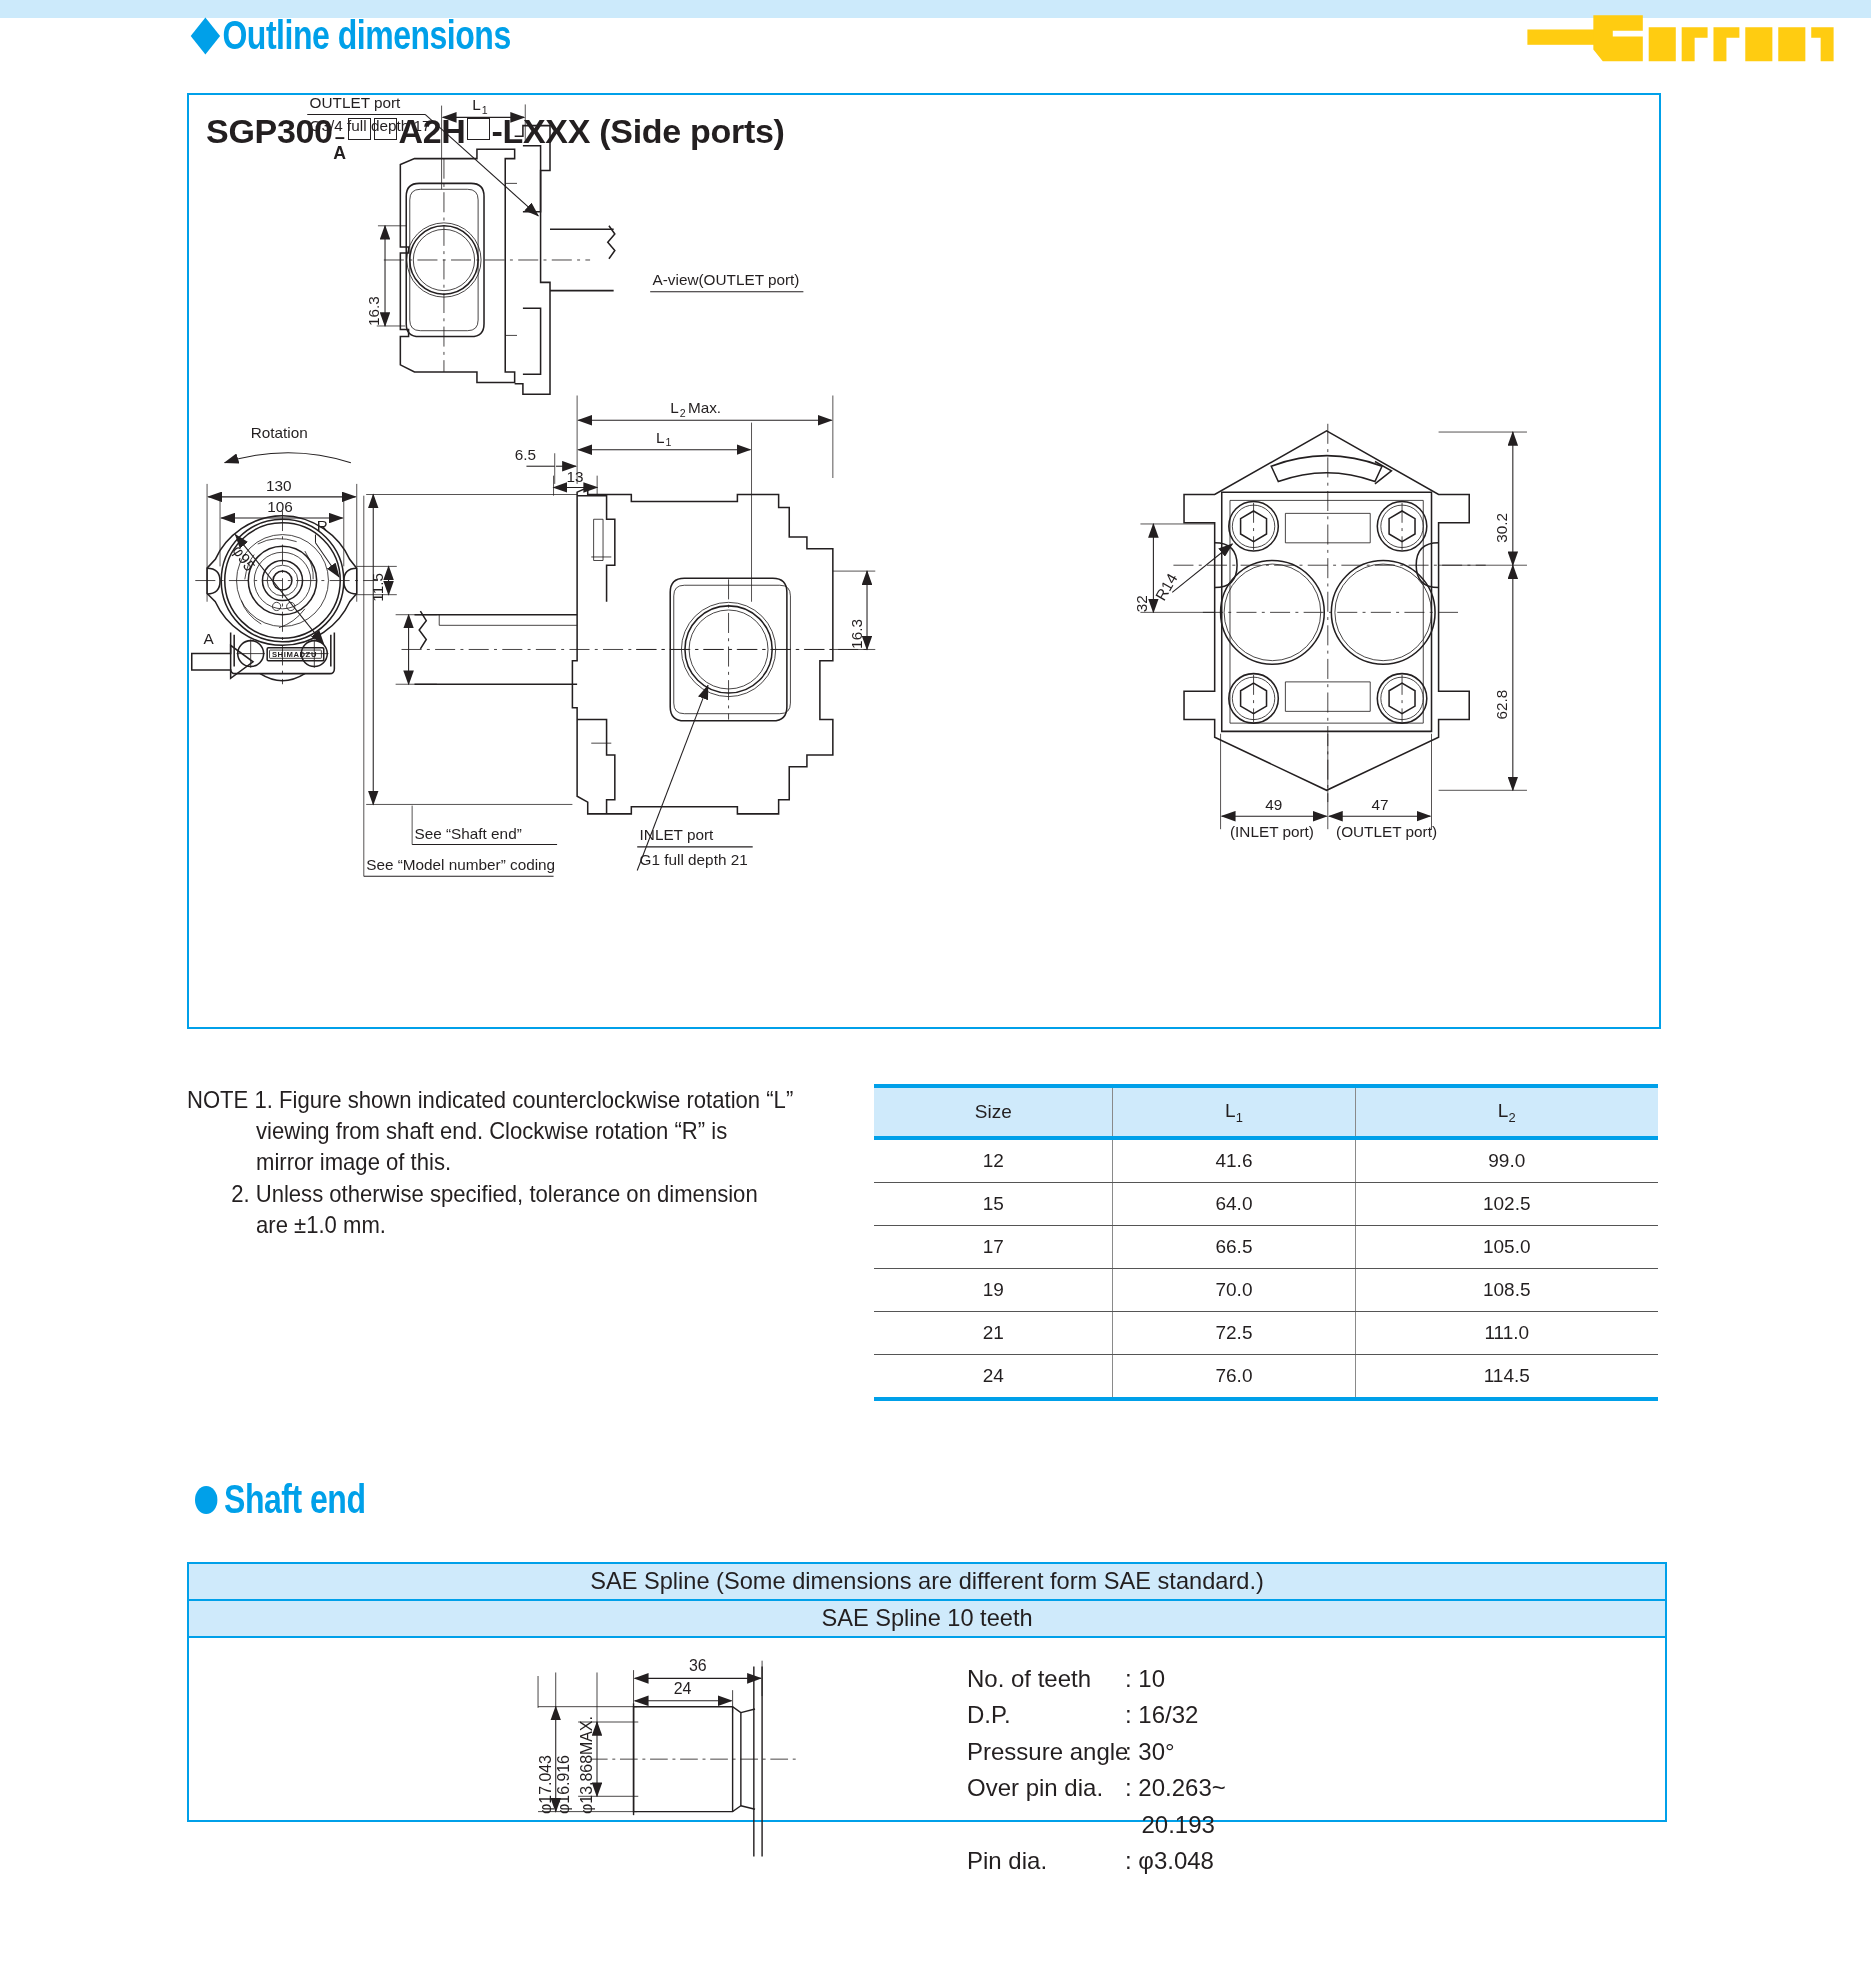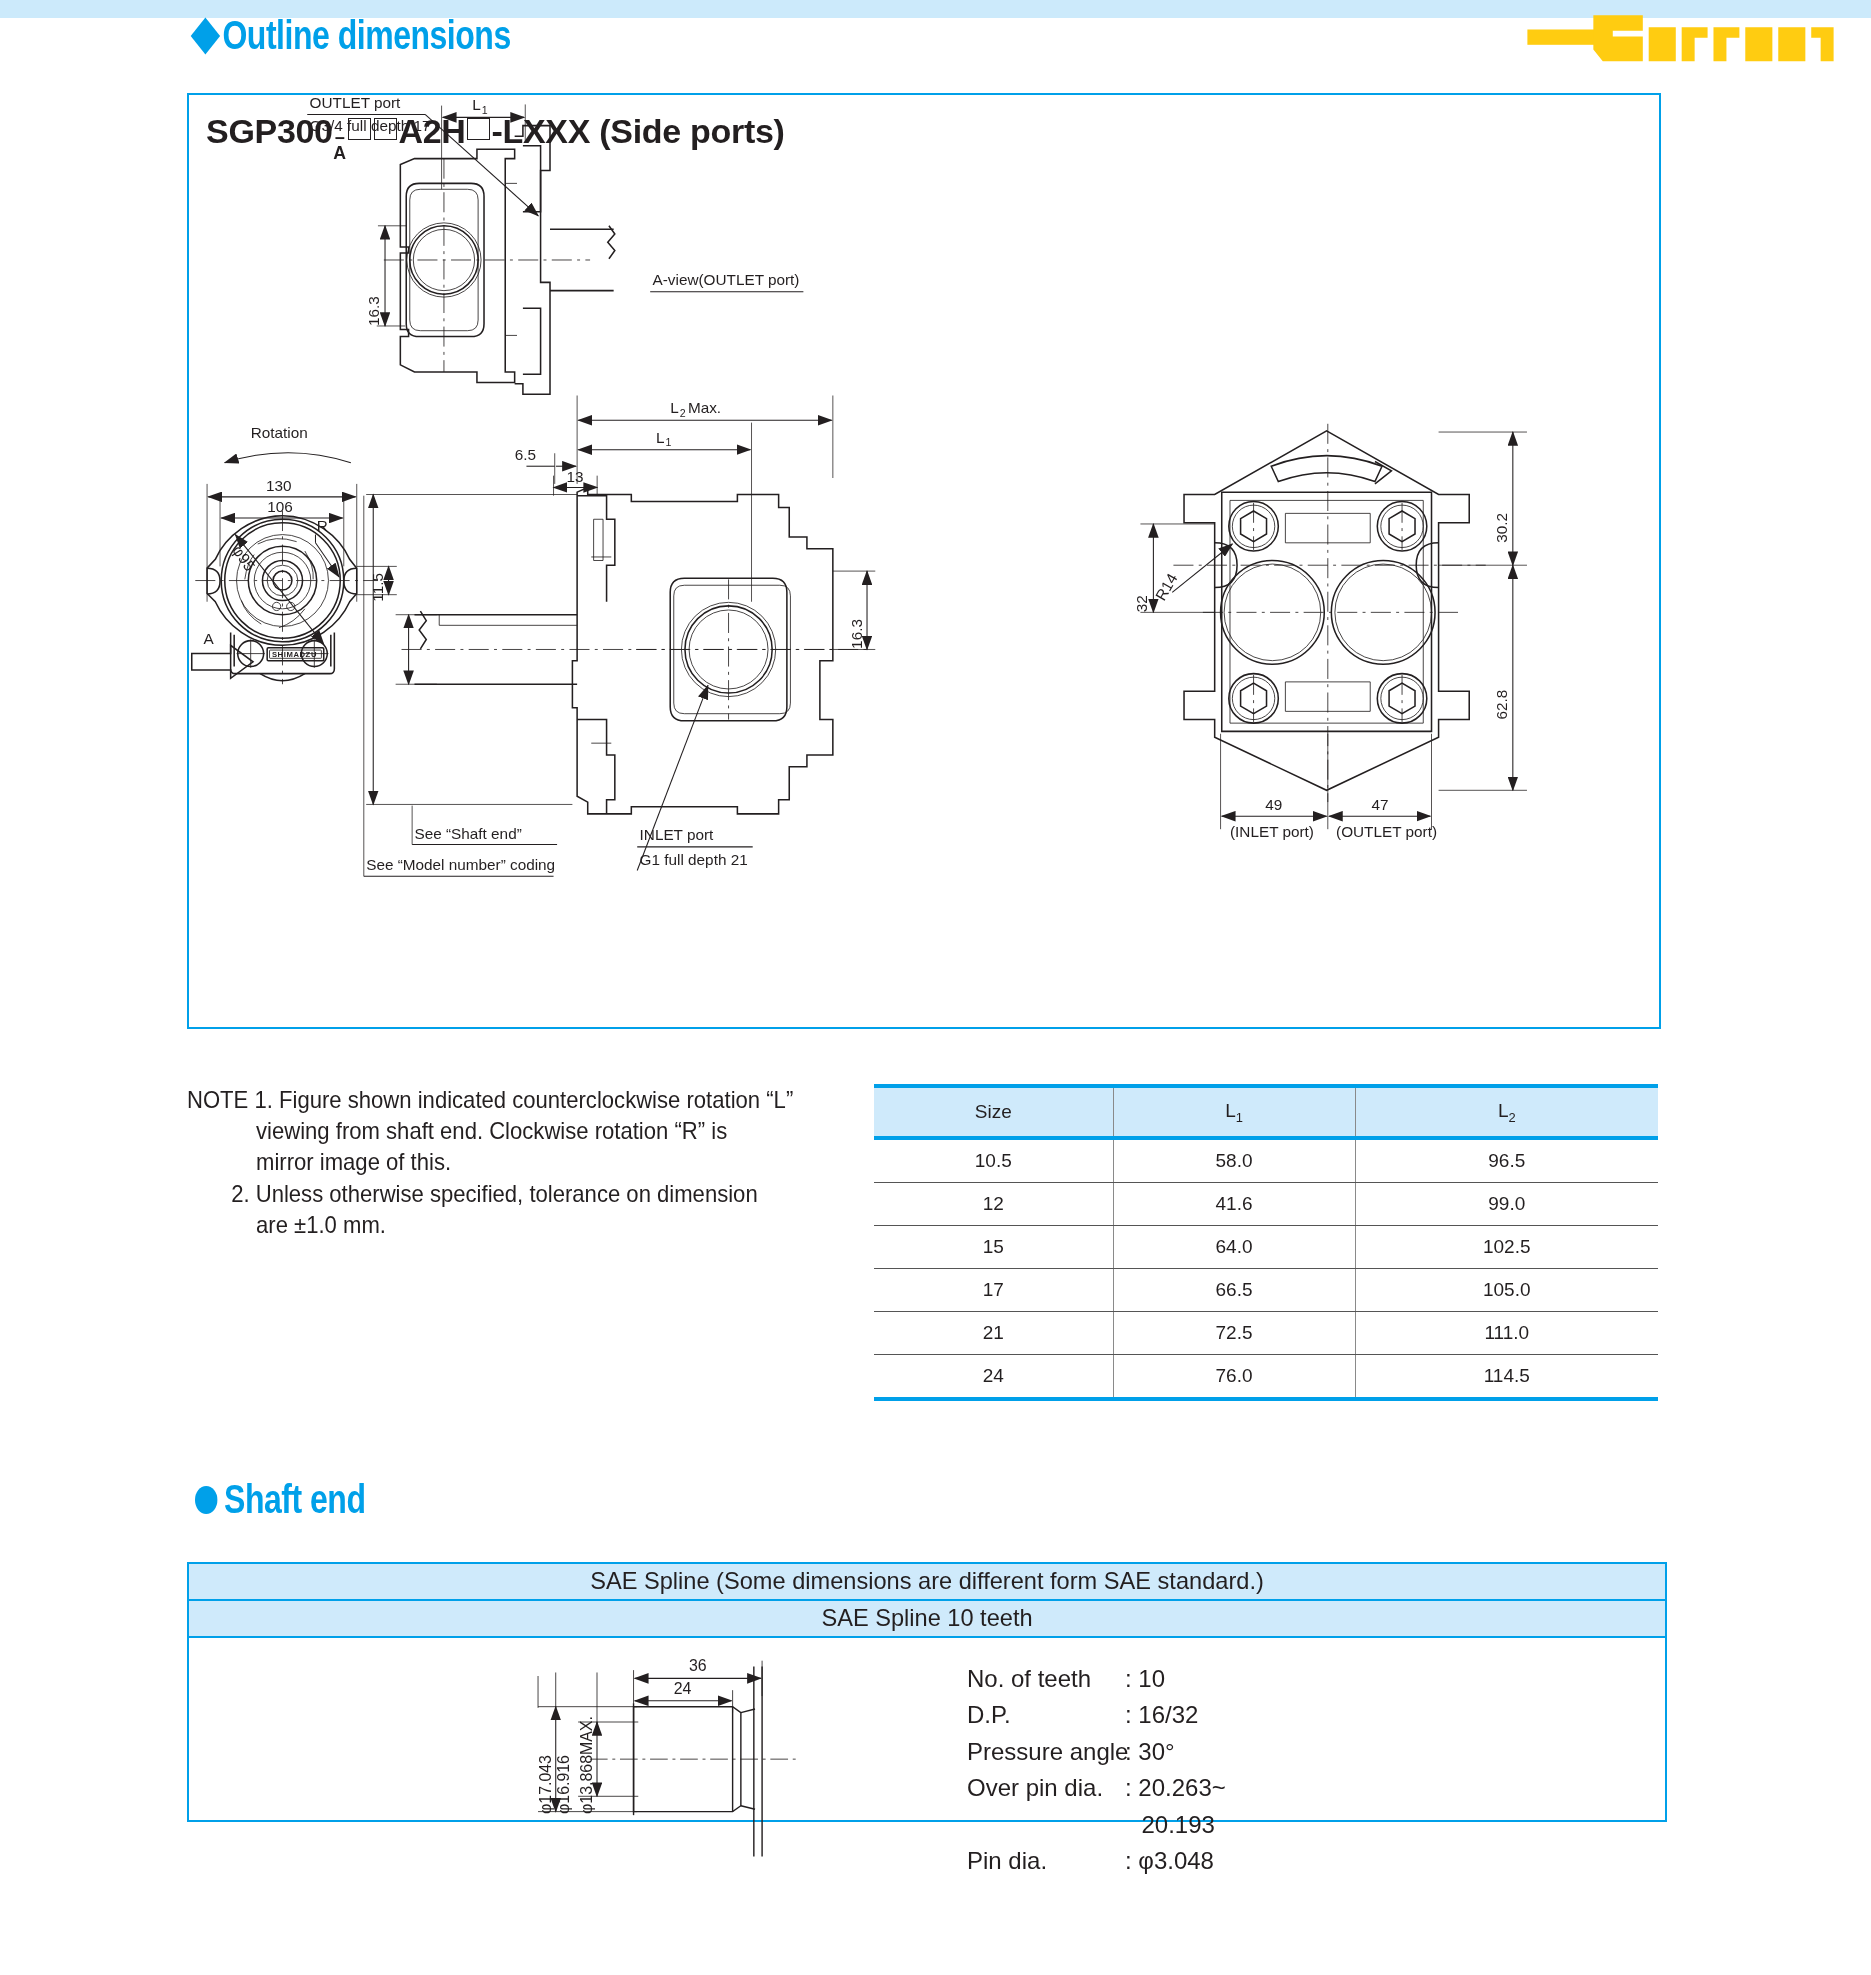--- a/index.html
+++ b/index.html
@@ -541,38 +541,38 @@
 <table id="ltable">
   <thead>
     <tr>
       <th><span>Size</span></th>
       <th><span>L</span><span class="sub">1</span></th>
       <th><span>L</span><span class="sub">2</span></th>
     </tr>
   </thead>
   <tbody id="ltable-body">
       <tr>
-        <td>10.5</td>
-        <td>58.0</td>
-        <td>96.5</td>
-      </tr>
-      <tr>
         <td>12</td>
         <td>41.6</td>
         <td>99.0</td>
       </tr>
       <tr>
         <td>15</td>
         <td>64.0</td>
         <td>102.5</td>
       </tr>
       <tr>
         <td>17</td>
         <td>66.5</td>
         <td>105.0</td>
+      </tr>
+      <tr>
+        <td>19</td>
+        <td>70.0</td>
+        <td>108.5</td>
       </tr>
       <tr>
         <td>21</td>
         <td>72.5</td>
         <td>111.0</td>
       </tr>
       <tr>
         <td>24</td>
         <td>76.0</td>
         <td>114.5</td>

